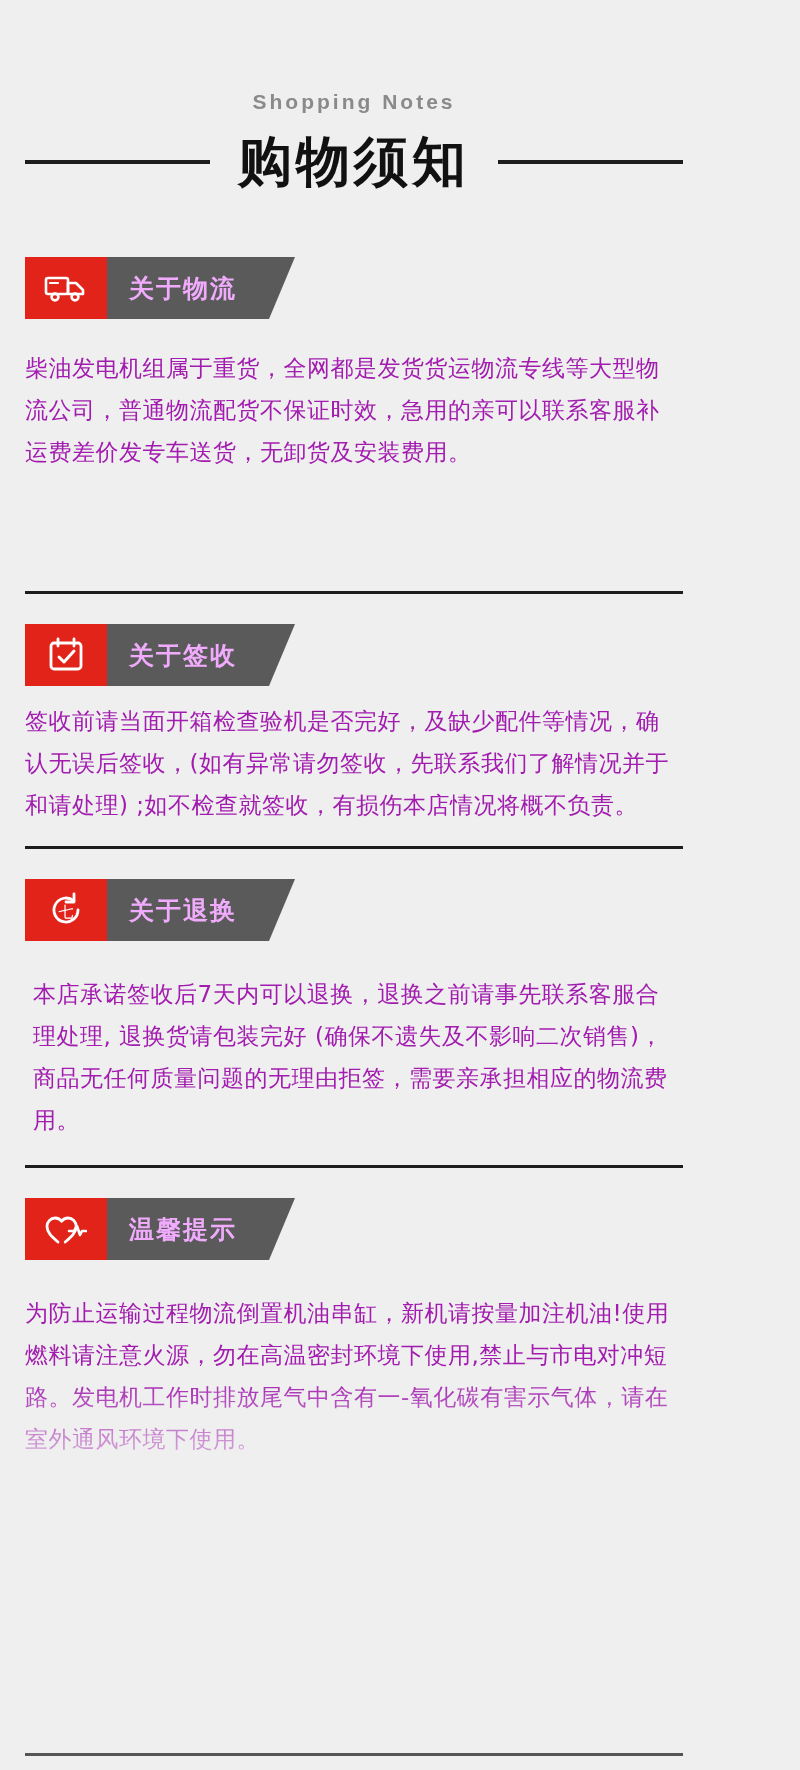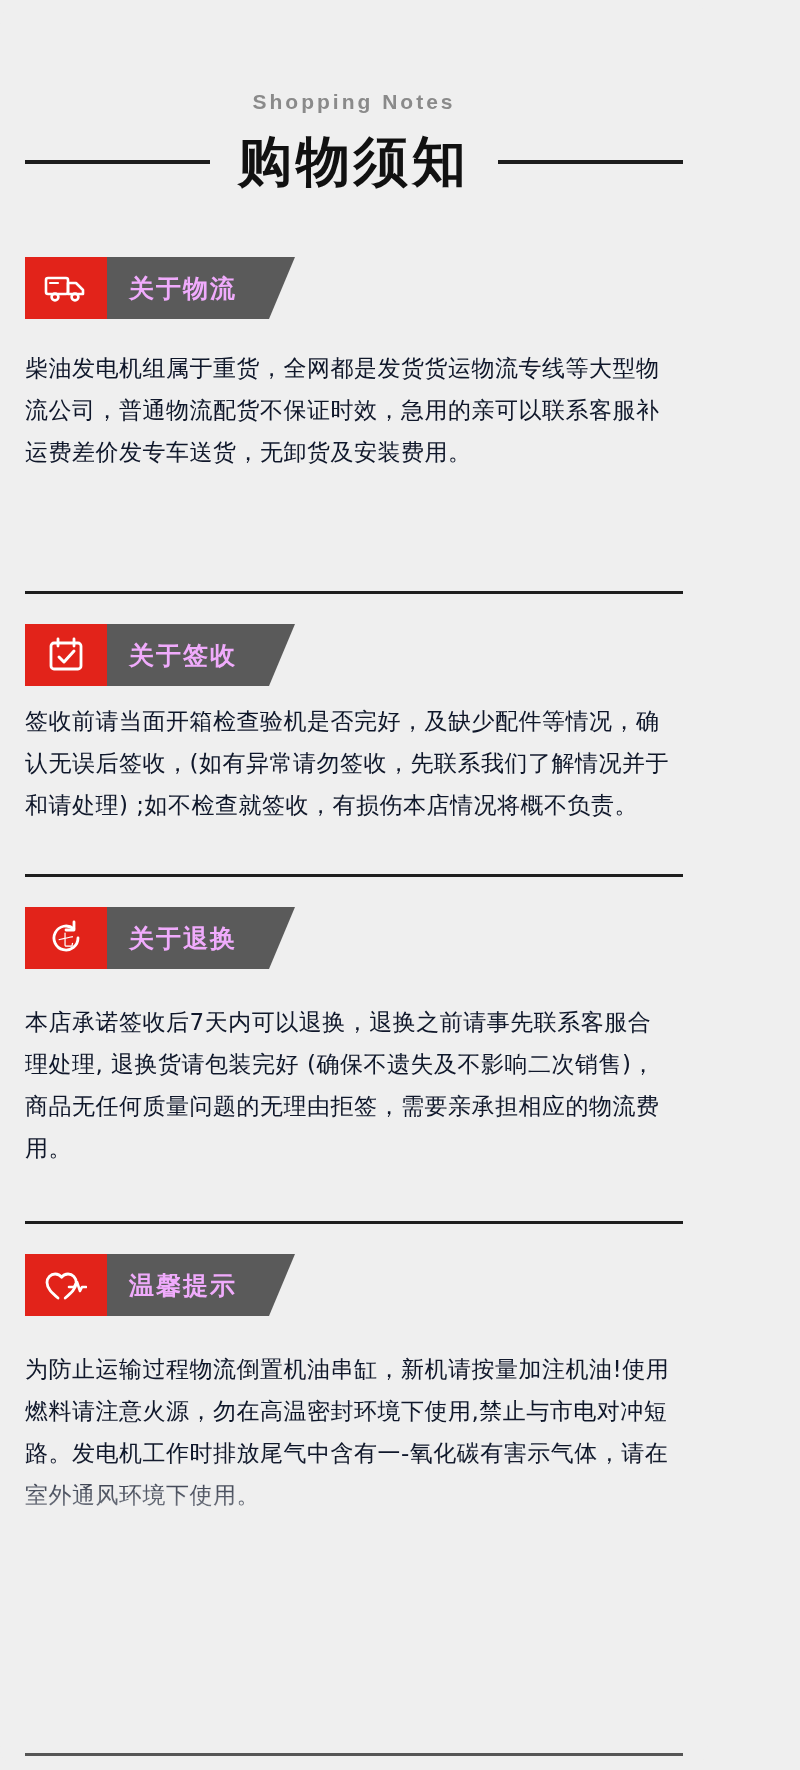--- a/index.html
+++ b/index.html
@@ -109,34 +109,34 @@
     height: 0;
   }
   .badge-wrap {
     display: inline-block;
     position: relative;
   }
 
   .body-text {
     font-size: 23px;
     line-height: 42px;
-    color: #0f172a;
+    color: #a21caf;
     letter-spacing: 0.5px;
     padding-right: 10px;
     font-family: "DejaVu Sans", "Liberation Sans", sans-serif;
   }
 
   .sec-logistics { padding-top: 14px; }
   .sec-logistics .body-text { margin-top: 18px; }
   .sp-1 { height: 118px; }
   .sp-2 { height: 20px; }
   .sp-3 { height: 24px; }
   .sp-4 { height: 24px; }
 
-  .section-inner { padding-top: 30px; padding-bottom: 28px; }
+  .section-inner { padding-top: 30px; }
 
   
   .fade-block {
     position: relative;
   }
   .fade-block:after {
     content: "";
     position: absolute;
     left: -25px;
     right: -25px;
@@ -219,21 +219,21 @@
             <div class="badge-icon">
               <svg width="38" height="36" viewBox="0 0 38 36" aria-hidden="true">
                 <path d="M31 18a12 12 0 1 1-4.2-9.1" fill="none" stroke="#ffffff" stroke-width="2.8" stroke-linecap="round"></path>
                 <polyline points="27,2 27,10 19,10" fill="none" stroke="#ffffff" stroke-width="2.8" stroke-linecap="round" stroke-linejoin="round"></polyline>
                 <text x="19" y="25" font-size="15" fill="#ffffff" text-anchor="middle" font-family="DejaVu Sans, sans-serif">七</text>
               </svg>
             </div>
             <div class="badge-label">关于退换</div>
           </div>
         </div>
-        <div class="body-text" style="margin-top:22px;">本店承诺签收后7天内可以退换，退换之前请事先联系客服合理处理, 退换货请包装完好 (确保不遗失及不影响二次销售)，商品无任何质量问题的无理由拒签，需要亲承担相应的物流费用。</div>
+        <div class="body-text" style="margin-top:22px;margin-left:8px;">本店承诺签收后7天内可以退换，退换之前请事先联系客服合理处理, 退换货请包装完好 (确保不遗失及不影响二次销售)，商品无任何质量问题的无理由拒签，需要亲承担相应的物流费用。</div>
         <div class="sp-3"></div>
       </div>
       <div class="divider"></div>
     </div>
 
     <div class="section fade-block">
       <div class="section-inner">
         <div class="badge-wrap">
           <div class="badge">
             <div class="badge-icon">

